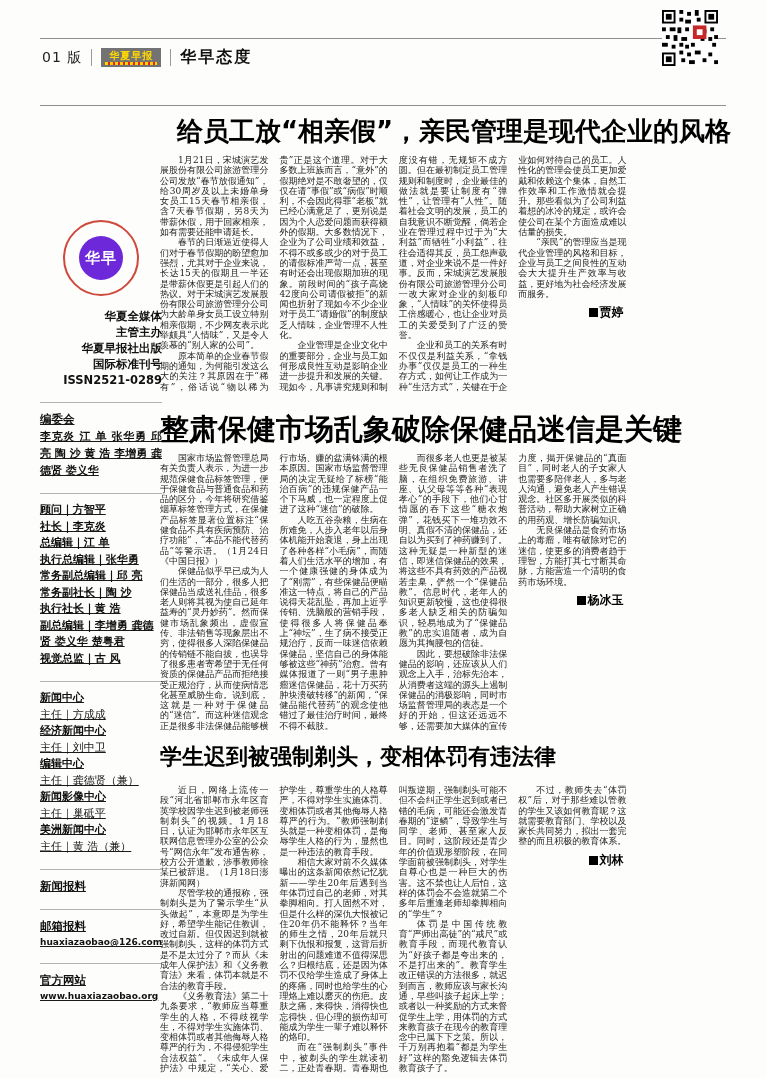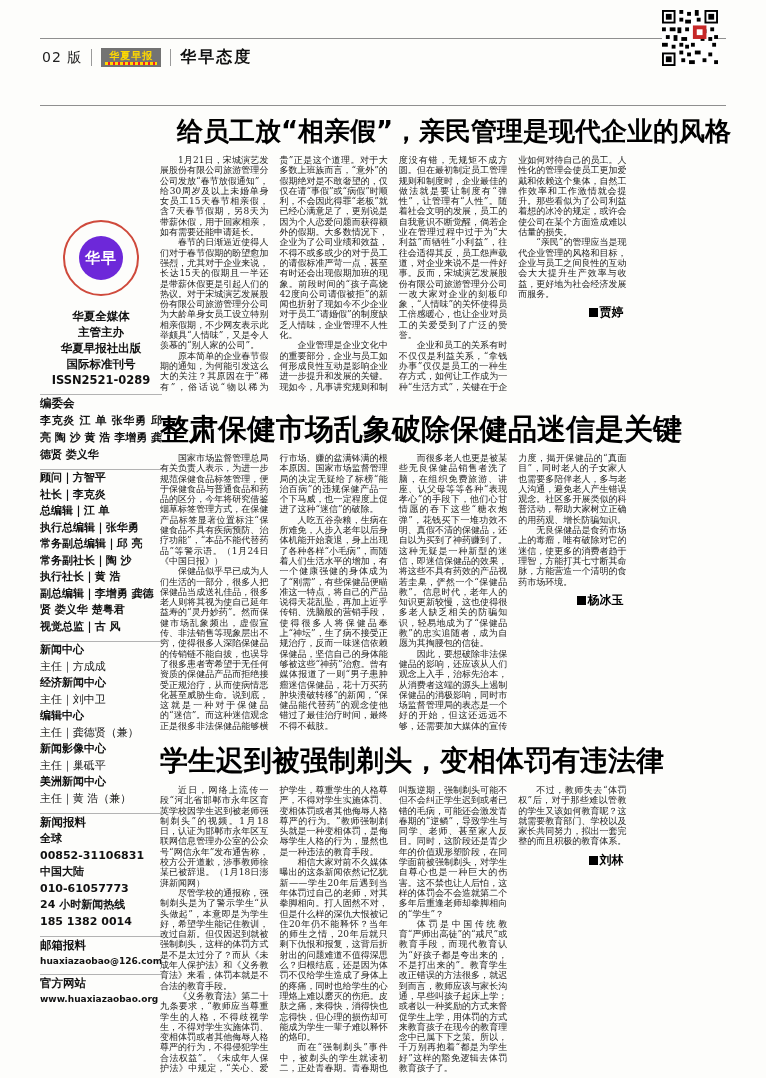--- a/index.html
+++ b/index.html
@@ -22,37 +22,37 @@
   .header-right{position:absolute;right:66px;top:13px;text-align:right;line-height:14px;}
   .hr-line1{font-size:9.5px;font-weight:bold;color:#222;}
   .hr-line2{font-size:9.5px;font-weight:bold;color:#222;}
   .hr-line3{font-size:10px;font-weight:bold;color:#d9252b;}
   .qr{position:absolute;left:662px;top:10px;width:56px;height:56px;background:#fff;}
   
   .sidebar{position:absolute;left:40px;top:220px;width:122px;}
   .seal{width:72px;height:72px;border:2px solid #cf4a3c;border-radius:50%;margin:0 auto 12px auto;display:flex;align-items:center;justify-content:center;}
   .seal-inner{width:44px;height:44px;background:#6d28d9;border-radius:50%;color:#fff;display:flex;align-items:center;justify-content:center;
     font-size:15px;font-weight:bold;font-family:"DejaVu Serif","Liberation Serif",serif;letter-spacing:1px;}
-  .pub-lines div{text-align:center;font-weight:bold;font-size:11.5px;line-height:16px;color:#111;}
-  .side-sec{border-top:1px solid #b3b3b3;margin-top:6px;}
+  .pub-lines div{text-align:right;font-weight:bold;font-size:11.5px;line-height:16px;color:#111;}
+  .side-sec{border-top:1px solid #b3b3b3;margin-top:14px;padding-top:8px;text-decoration:underline;}
   .side-title{font-weight:bold;font-size:11.5px;line-height:17px;color:#111;}
   .names-block{font-size:11px;line-height:17px;font-weight:600;text-align:justify;color:#111;}
   .staff div{font-size:11px;line-height:16.5px;font-weight:600;color:#111;}
   .centers div{font-size:11px;line-height:16.5px;color:#111;}
   .centers div:nth-child(odd){font-weight:bold;}
   .hotline div{font-size:11px;line-height:16.5px;font-weight:600;color:#111;}
   .side-latin{font-size:9px;font-weight:bold;line-height:14px;color:#111;}
   
   .headline{
     position:absolute;left:160px;width:588px;font-weight:900;color:#000;
     font-family:"DejaVu Sans","Liberation Sans",sans-serif;white-space:nowrap;
   }
   .hl1{top:114px;font-size:26px;text-align:center;letter-spacing:0px;}
   .hl2{top:410px;font-size:29px;letter-spacing:0px;}
-  .hl3{top:742px;font-size:28px;letter-spacing:0px;}
+  .hl3{top:742px;font-size:22px;letter-spacing:0px;}
   .art-body{
     position:absolute;left:160px;width:586px;overflow:hidden;
     column-count:5;column-gap:11px;column-fill:auto;
   }
   .ab1{top:155px;height:242px;}
   .ab2{top:453px;height:288px;}
   .ab3{top:785px;height:290px;}
   .art-body p{
     margin:0;font-size:9px;line-height:10.3px;text-align:justify;text-indent:2em;
     font-family:"DejaVu Serif","Liberation Serif",serif;color:#222;
@@ -60,21 +60,21 @@
   }
   .byline{text-align:right;font-size:12px;font-weight:bold;margin-top:5px;padding-right:3px;color:#000;
     font-family:"DejaVu Sans","Liberation Sans",sans-serif;}
   .sq{display:inline-block;width:9px;height:9px;background:#000;margin-right:2px;vertical-align:-1px;}
 </style>
 </head>
 <body>
 
 <div class="header">
   <div class="header-left">
-    <span class="page-label">02 版</span>
+    <span class="page-label">01 版</span>
     <span class="vsep"></span>
     <span class="masthead-box">
       <span class="mh-text">华夏早报</span>
       <span class="mh-strip"></span>
     </span>
     <span class="vsep"></span>
     <span class="section-label">华早态度</span>
   </div>
 </div>
 
@@ -166,28 +166,20 @@
       <div>编辑中心</div>
       <div>主任｜龚德贤（兼）</div>
       <div>新闻影像中心</div>
       <div>主任｜巢砥平</div>
       <div>美洲新闻中心</div>
       <div>主任｜黄 浩（兼）</div>
     </div>
 
   <div class="side-sec">
     <div class="side-title">新闻报料</div>
-    <div class="hotline">
-        <div>全球</div>
-        <div>00852-31106831</div>
-        <div>中国大陆</div>
-        <div>010-61057773</div>
-        <div>24 小时新闻热线</div>
-        <div>185 1382 0014</div>
-      </div>
   </div>
 
   <div class="side-sec">
     <div class="side-title">邮箱报料</div>
     <div class="side-latin">huaxiazaobao@126.com</div>
   </div>
 
   <div class="side-sec">
     <div class="side-title">官方网站</div>
     <div class="side-latin">www.huaxiazaobao.org</div>

